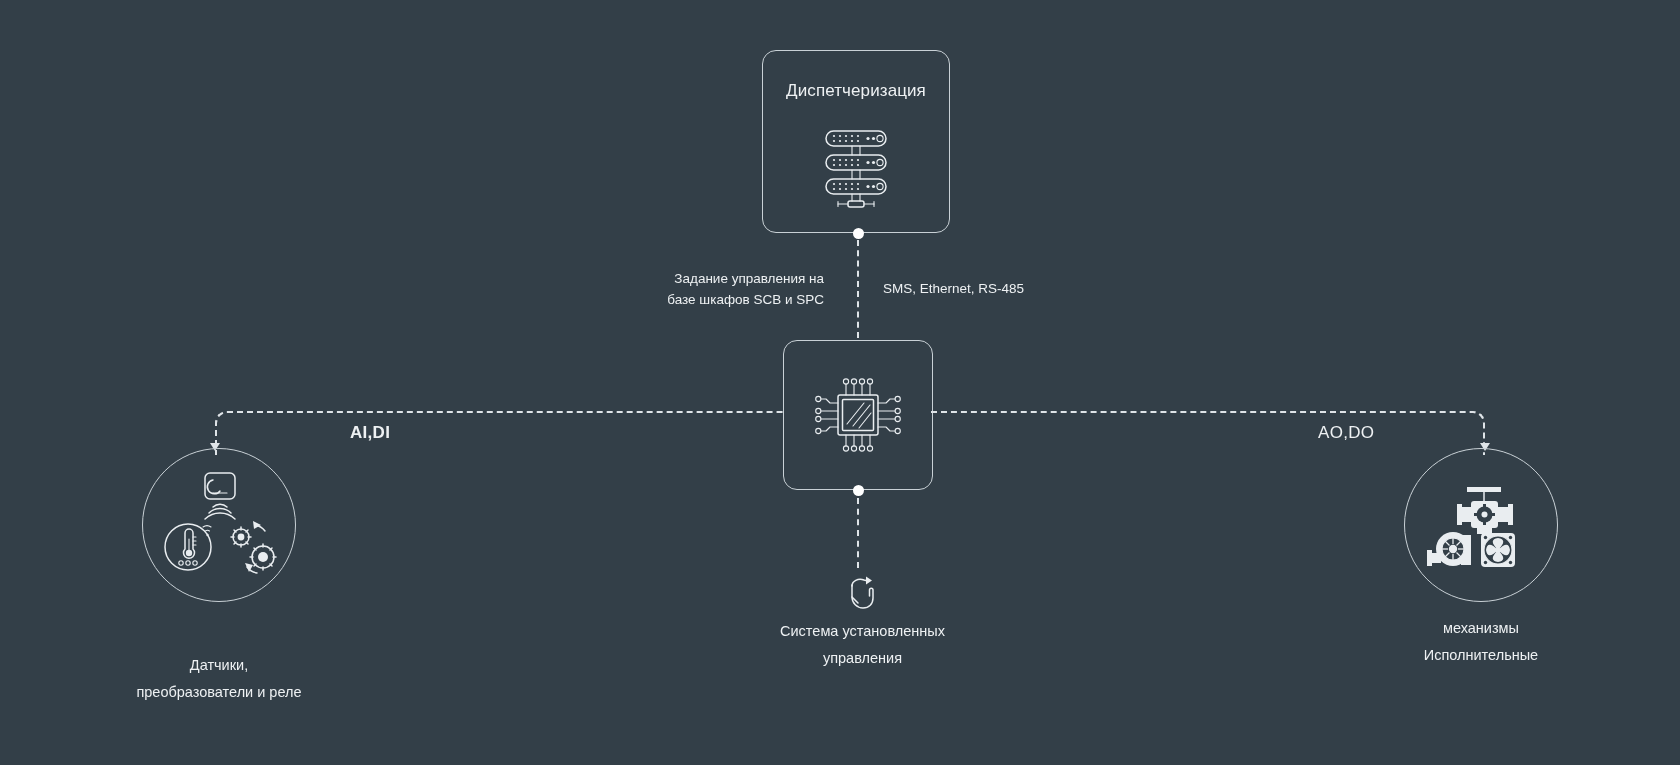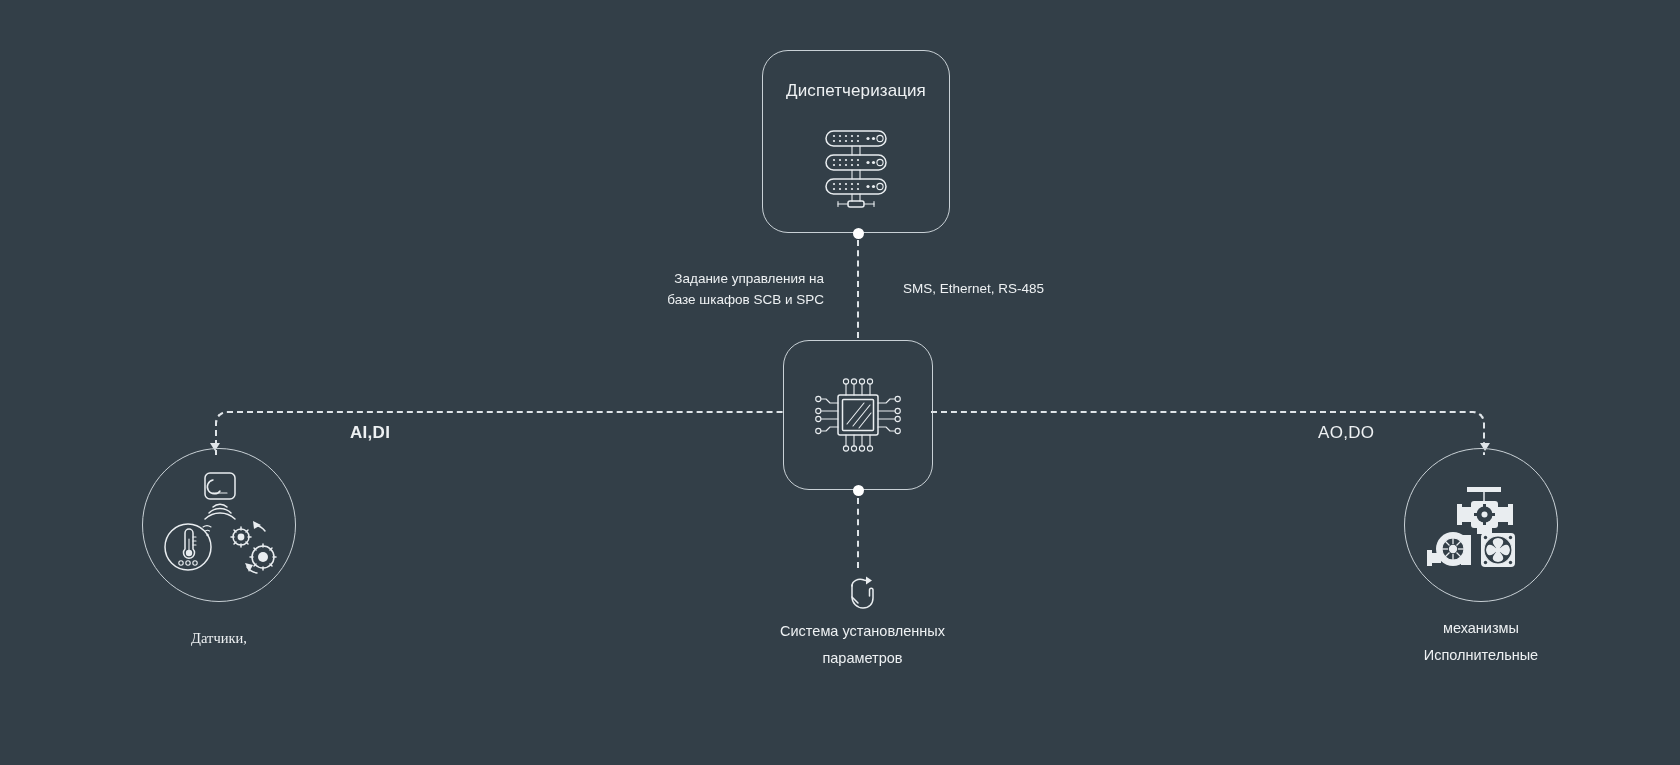--- a/index.html
+++ b/index.html
@@ -14,21 +14,21 @@
     background: #333f48;
     font-family: "Liberation Sans", sans-serif;
     color: #eef1f3;
     overflow: hidden;
   }
 
   
   .node-box {
     position: absolute;
     border: 1.3px solid #c9d1d6;
-    border-radius: 26px;
+    border-radius: 14px;
     box-sizing: border-box;
     background: transparent;
   }
   #dispatch-box {
     left: 762px;
     top: 50px;
     width: 188px;
     height: 183px;
   }
   #dispatch-title {
@@ -140,21 +140,20 @@
     left: 660px;
     top: 268px;
     width: 164px;
     text-align: right;
   }
   #label-proto {
     left: 883px;
     top: 278px;
     width: 200px;
     text-align: left;
-    margin-left: 20px;
   }
 
   
   .group-circle {
     position: absolute;
     width: 154px;
     height: 154px;
     border-radius: 50%;
     border: 1.2px solid #c9d1d6;
     box-sizing: border-box;
@@ -169,21 +168,21 @@
   }
 
   
   .caption {
     position: absolute;
     font-size: 14.5px;
     line-height: 27px;
     color: #eef1f3;
     text-align: center;
   }
-  #caption-sensors   { left: 99px;  top: 625px; width: 240px; font-family: Liberation Serif, serif; }
+  #caption-sensors   { left: 99px;  top: 652px; width: 240px; }
   #caption-actuators { left: 1361px; top: 615px; width: 240px; }
   #caption-setpoint  { left: 735px; top: 618px; width: 255px; }
 
   
   #gesture-icon {
     position: absolute;
     left: 840px;
     top: 572px;
     width: 42px;
     height: 42px;
@@ -400,20 +399,21 @@
           <path class="fill-ico" d="M110 72 l1 8 l7 -4 z"></path>
           <path class="stroke-ico" d="M104 118 a16 16 0 0 0 10 6"></path>
           <path class="fill-ico" d="M102 114 l8 2 l-4 7 z"></path>
         </g>
       </svg>
     </div>
   </div>
 
   <div class="caption" id="caption-sensors">
     <div>Датчики,</div>
+    <div>преобразователи и реле</div>
   </div>
 
   <div class="group-circle" id="circle-actuators">
     <div class="group-icons">
       <svg viewBox="0 0 154 154" width="154" height="154">
 
         <g>
           <path class="fill-ico" d="M62 38 h34 v5 h-34 z"></path>
           <path class="stroke-ico" d="M79 43 L79 52"></path>
           <rect class="fill-ico" x="66" y="52" width="27" height="27" rx="3"></rect>
@@ -487,16 +487,16 @@
       <path class="stroke-ico" d="M12 14 C12 9 18 6 24 8 L28 9"></path>
       <path class="fill-ico" d="M26 4.5 l6 4 l-6 4 z"></path>
       <path class="stroke-ico" d="M12 13 L12 25 C12 31 17 36 23 36 C29 36 33 32 33 26 L33 18
                C33 15.5 29.5 15.5 29.5 18 L29.5 24"></path>
       <path class="stroke-ico" d="M12 25 L18 31"></path>
     </svg>
   </div>
 
   <div class="caption" id="caption-setpoint">
     <div>Система установленных</div>
-    <div>параметров</div>
+    <div>управления</div>
   </div>
 
 </div>
 
 </body></html>

